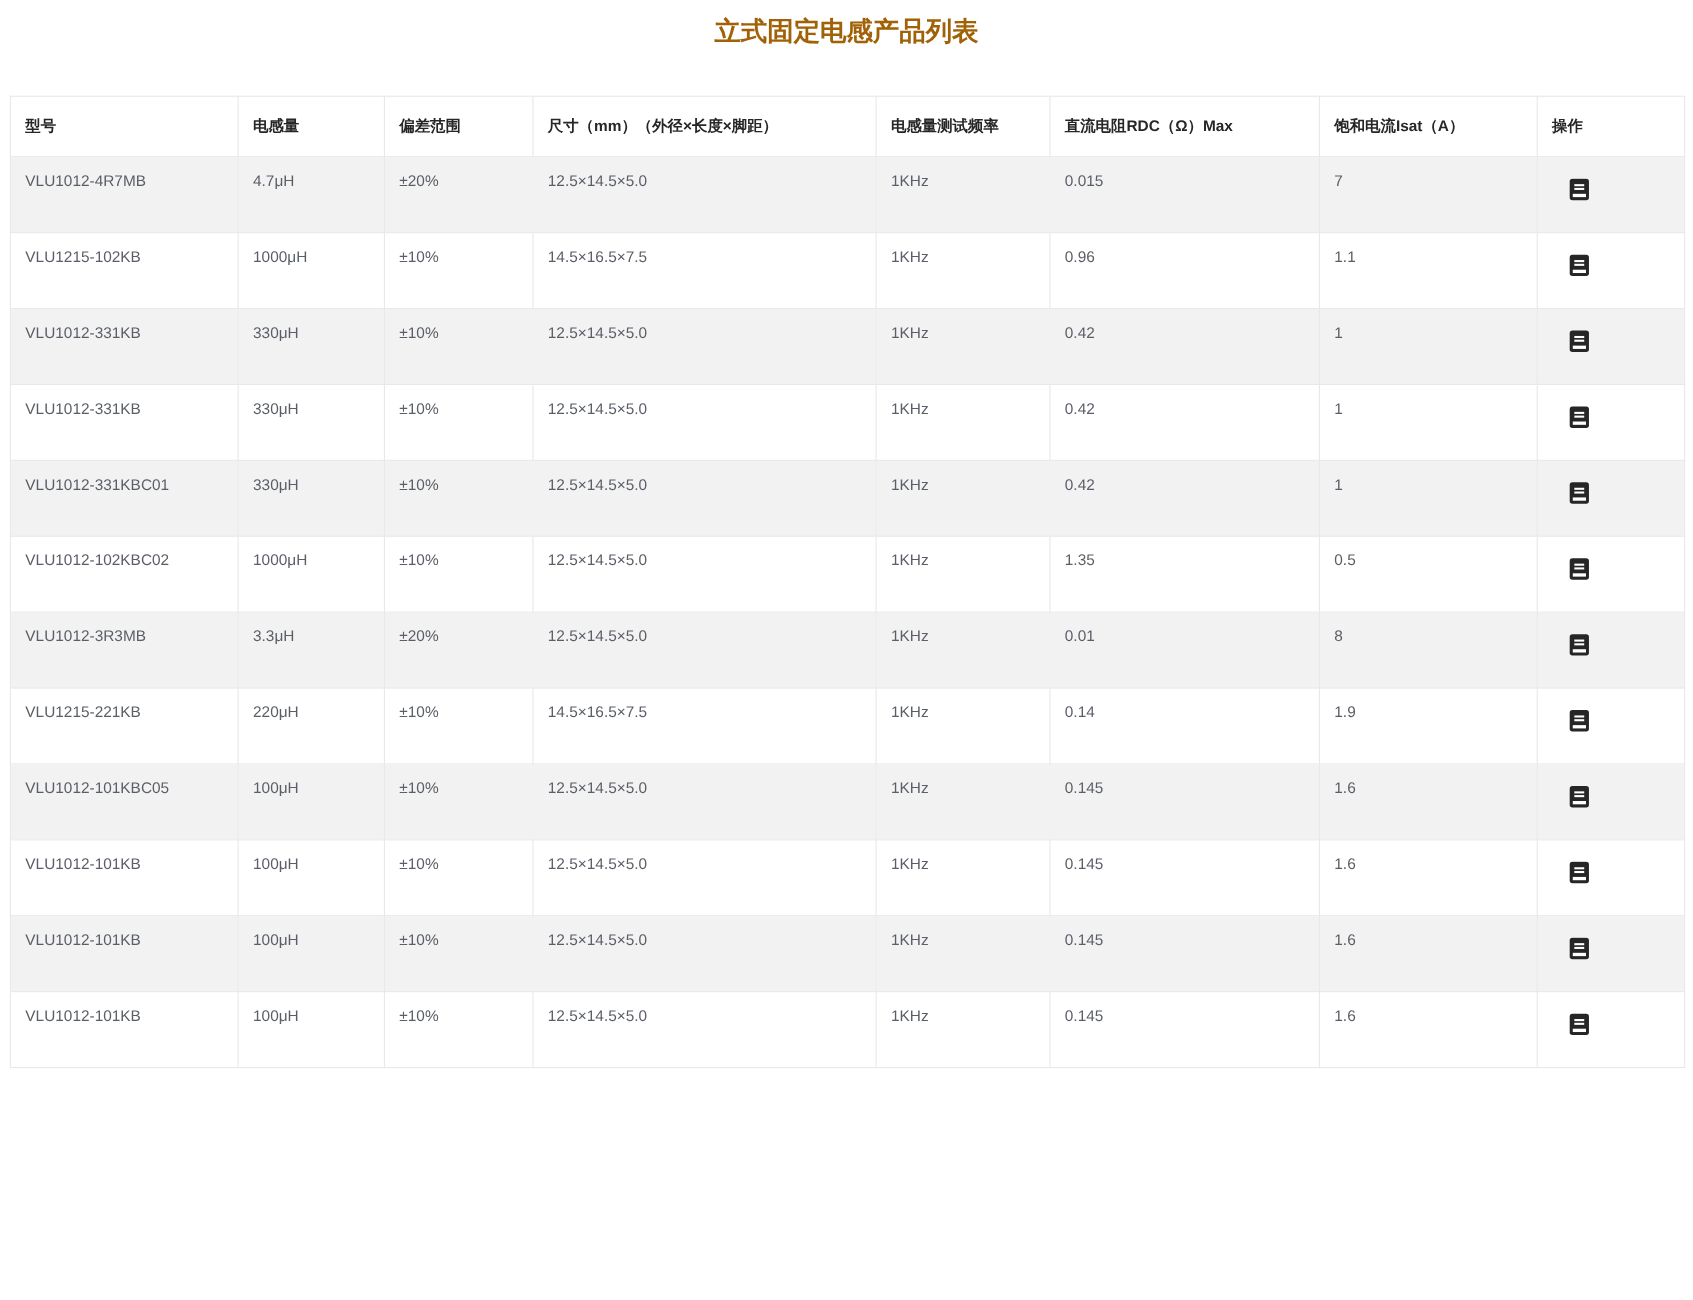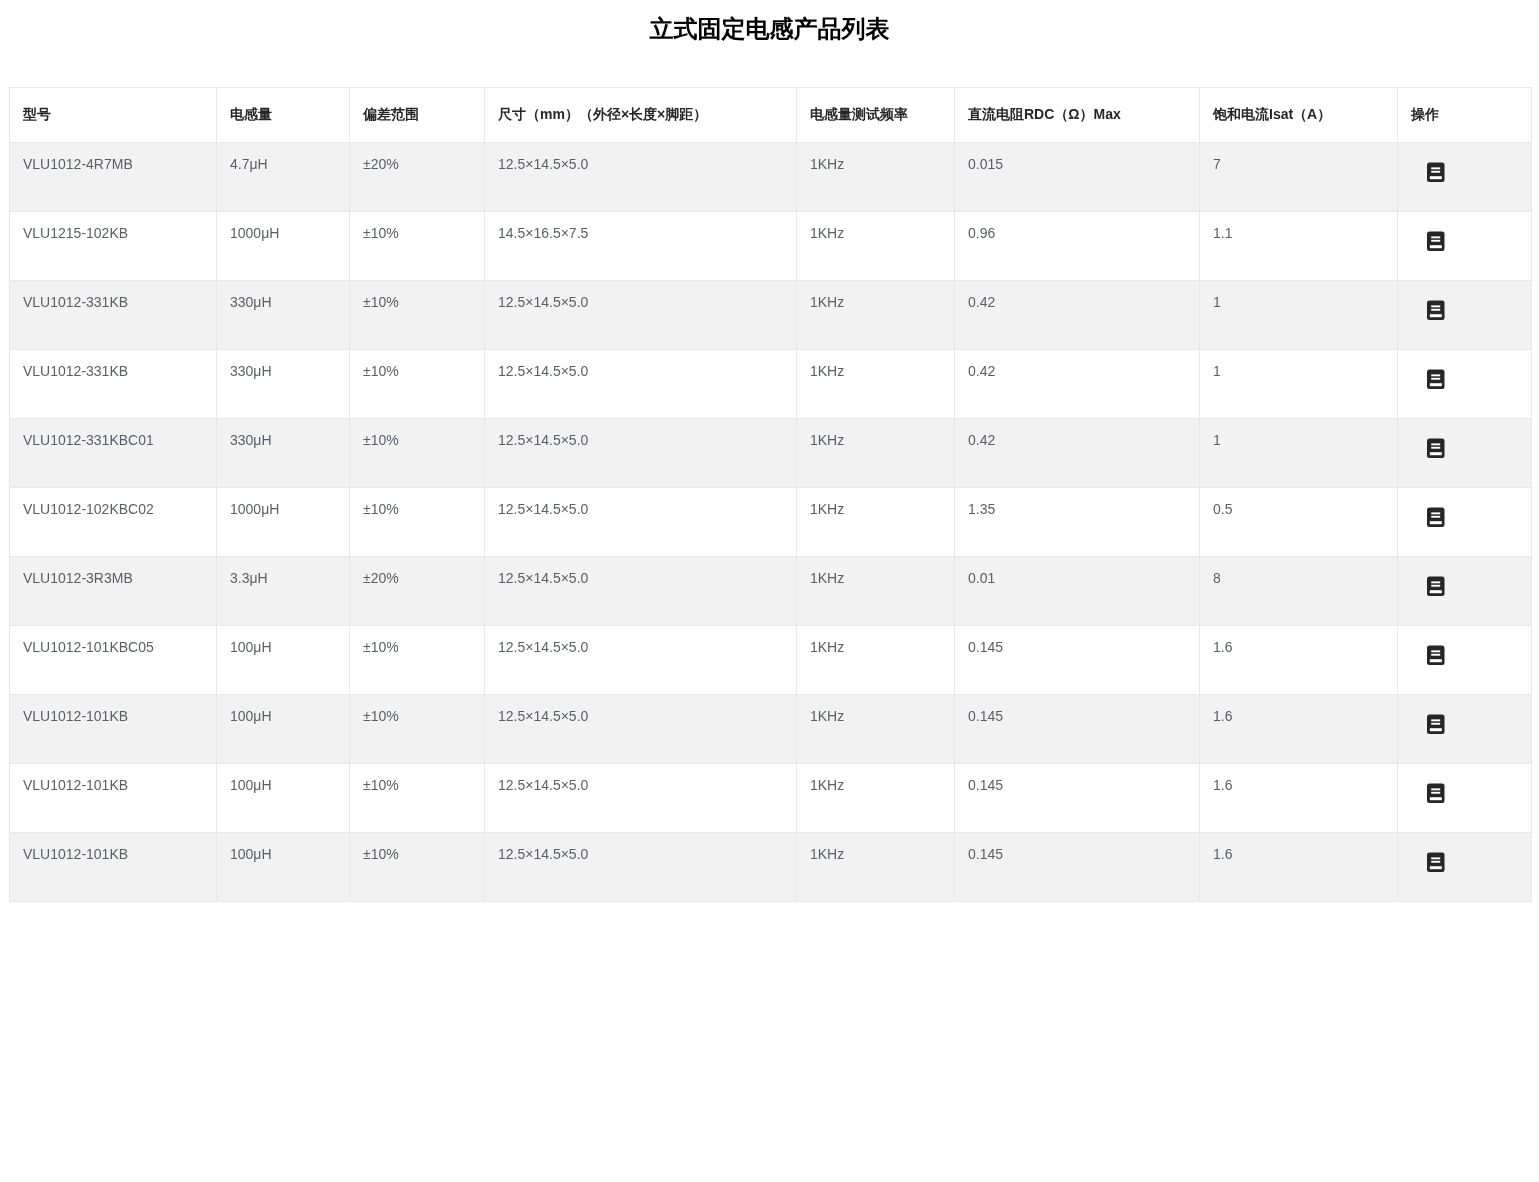--- a/index.html
+++ b/index.html
@@ -8,21 +8,21 @@
     background: #ffffff;
     min-width: 1539px;
     font-family: "Liberation Sans", "DejaVu Sans", sans-serif;
   }
   .page-title {
     margin: 14px 0 0 0;
     text-align: center;
     font-size: 24px;
     line-height: 30px;
     font-weight: bold;
-    color: #000000;
+    color: #a16207;
   }
   table.product-table {
     border-collapse: collapse;
     table-layout: fixed;
     width: 1522px;
     margin: 43px 8px 12px 9px;
     background: #ffffff;
   }
   .product-table th {
     border: 1px solid #e8e8e8;
@@ -206,20 +206,37 @@
           <td class="action-cell"><span class="icon-btn">
   <svg width="20" height="21" viewBox="0 0 20 21" aria-hidden="true">
     <rect x="1" y="0.5" width="17.5" height="19.5" rx="2.5" fill="#262626"></rect>
     <rect x="5.2" y="5.4" width="9" height="1.9" fill="#ffffff"></rect>
     <rect x="5.2" y="8.8" width="9" height="1.9" fill="#ffffff"></rect>
     <rect x="3.8" y="14.2" width="12" height="3" fill="#ffffff"></rect>
   </svg>
 </span></td>
         </tr>
         <tr>
+          <td>VLU1215-221KB</td>
+          <td>220μH</td>
+          <td>±10%</td>
+          <td>14.5×16.5×7.5</td>
+          <td>1KHz</td>
+          <td>0.14</td>
+          <td>1.9</td>
+          <td class="action-cell"><span class="icon-btn">
+  <svg width="20" height="21" viewBox="0 0 20 21" aria-hidden="true">
+    <rect x="1" y="0.5" width="17.5" height="19.5" rx="2.5" fill="#262626"></rect>
+    <rect x="5.2" y="5.4" width="9" height="1.9" fill="#ffffff"></rect>
+    <rect x="5.2" y="8.8" width="9" height="1.9" fill="#ffffff"></rect>
+    <rect x="3.8" y="14.2" width="12" height="3" fill="#ffffff"></rect>
+  </svg>
+</span></td>
+        </tr>
+        <tr>
           <td>VLU1012-101KBC05</td>
           <td>100μH</td>
           <td>±10%</td>
           <td>12.5×14.5×5.0</td>
           <td>1KHz</td>
           <td>0.145</td>
           <td>1.6</td>
           <td class="action-cell"><span class="icon-btn">
   <svg width="20" height="21" viewBox="0 0 20 21" aria-hidden="true">
     <rect x="1" y="0.5" width="17.5" height="19.5" rx="2.5" fill="#262626"></rect>

